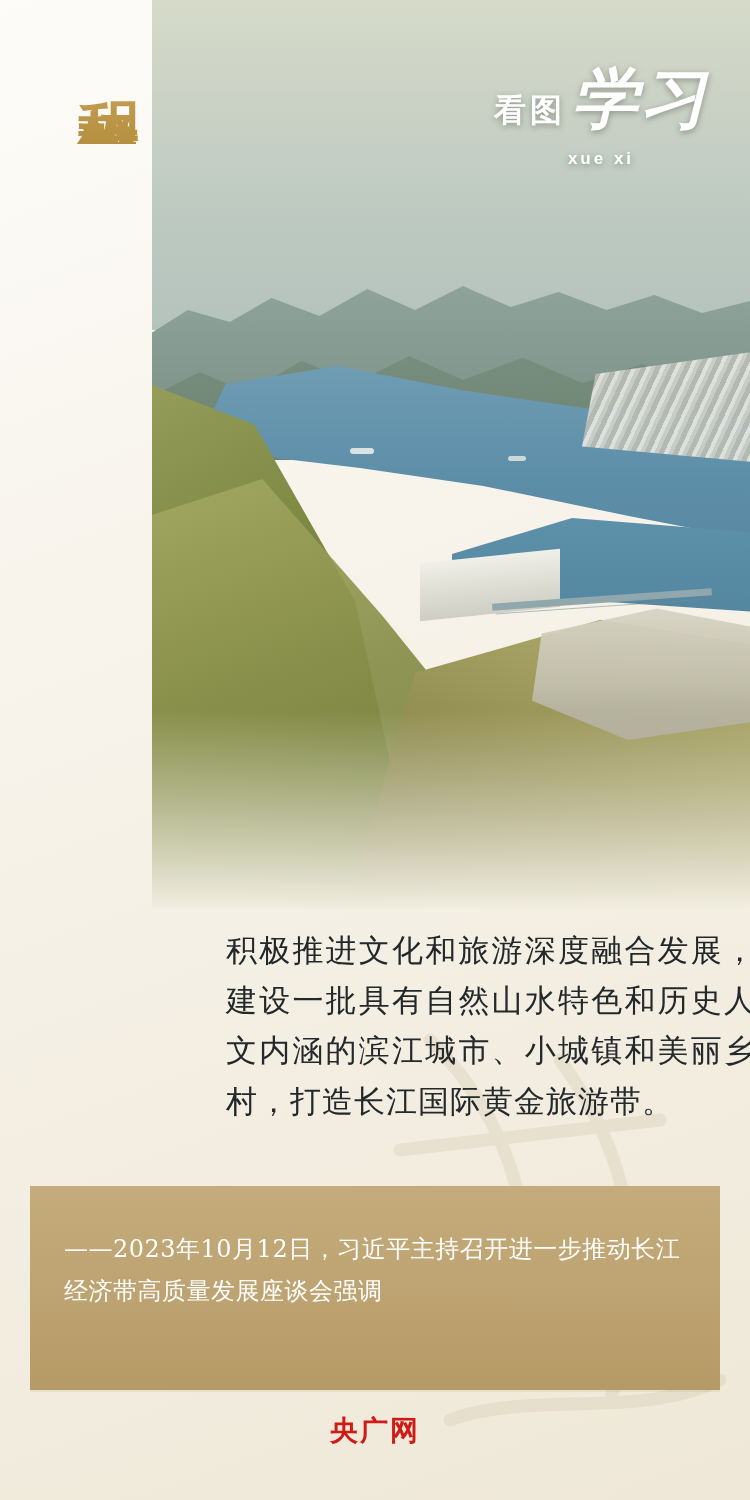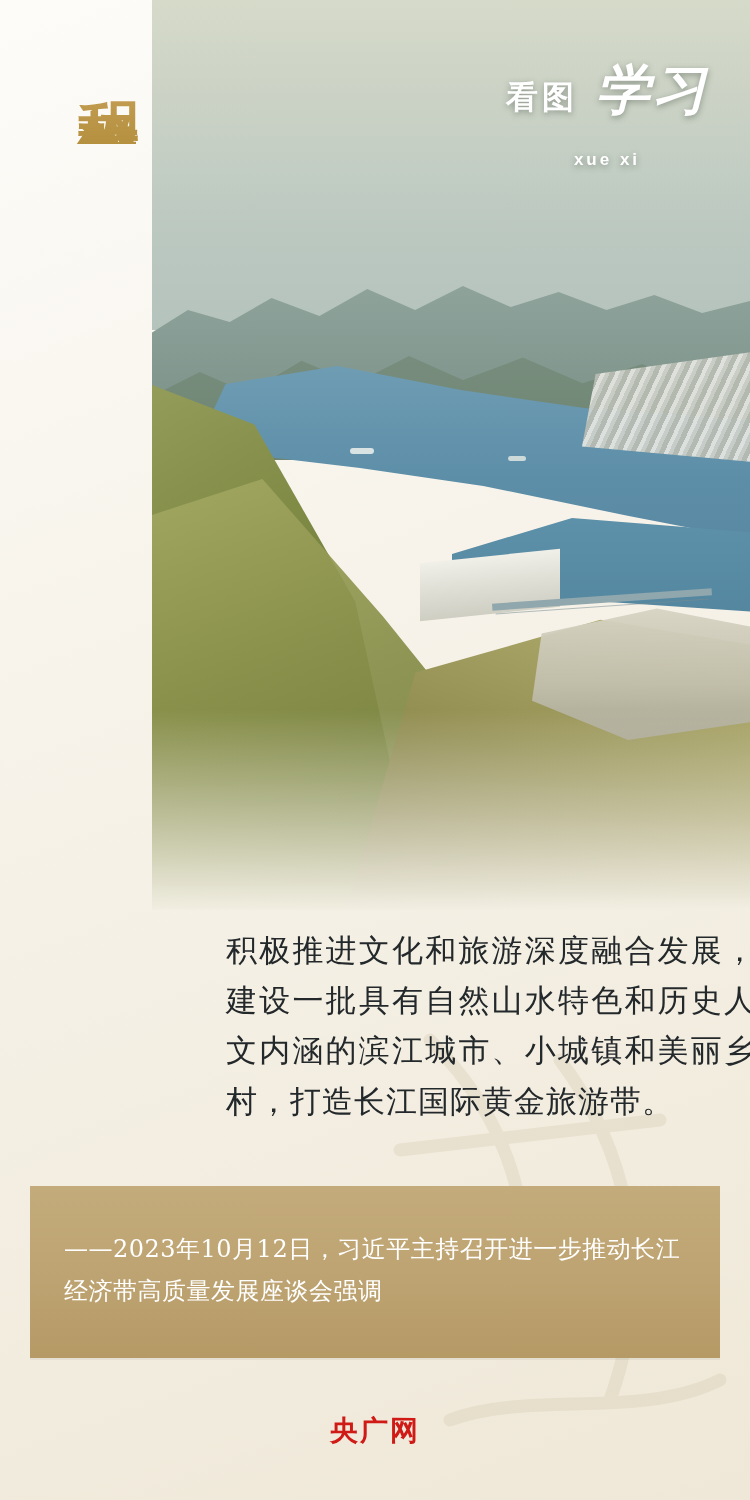--- a/index.html
+++ b/index.html
@@ -128,28 +128,28 @@
   .brand-main {
     font-family: "DejaVu Sans", sans-serif;
     font-size: 32px;
     font-weight: bold;
     letter-spacing: 4px;
     line-height: 1;
     display: inline-block;
   }
   .brand-script {
     font-family: "DejaVu Serif", serif;
-    font-size: 54px;
+    font-size: 66px;
     font-style: italic;
     font-weight: bold;
-    margin-left: 18px;
+    margin-left: 6px;
     letter-spacing: 2px;
   }
   .brand-pinyin {
-    margin-top: 23px;
+    margin-top: 5px;
     font-size: 17px;
     letter-spacing: 3px;
     font-weight: bold;
     font-family: "Liberation Sans", sans-serif;
   }
 
   
   .headline {
     position: absolute;
     left: 44px;
@@ -185,21 +185,21 @@
     text-align: justify;
     margin-left: 44px;
   }
 
   
   .attrib {
     position: absolute;
     left: 30px;
     top: 1186px;
     width: 690px;
-    height: 172px;
+    height: 204px;
     background: linear-gradient(180deg,#c4ab7b 0%, #bda371 55%, #b59a66 100%);
     box-shadow: 0 2px 0 rgba(0,0,0,.05);
   }
   .attrib-inner {
     position: absolute;
     left: 34px;
     right: 30px;
     top: 42px;
     font-family: "DejaVu Serif", serif;
     font-size: 24px;

